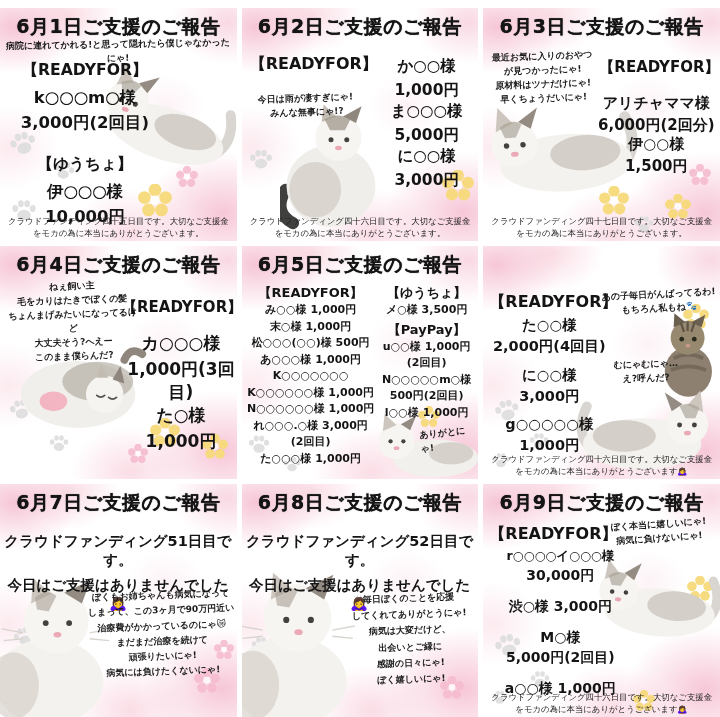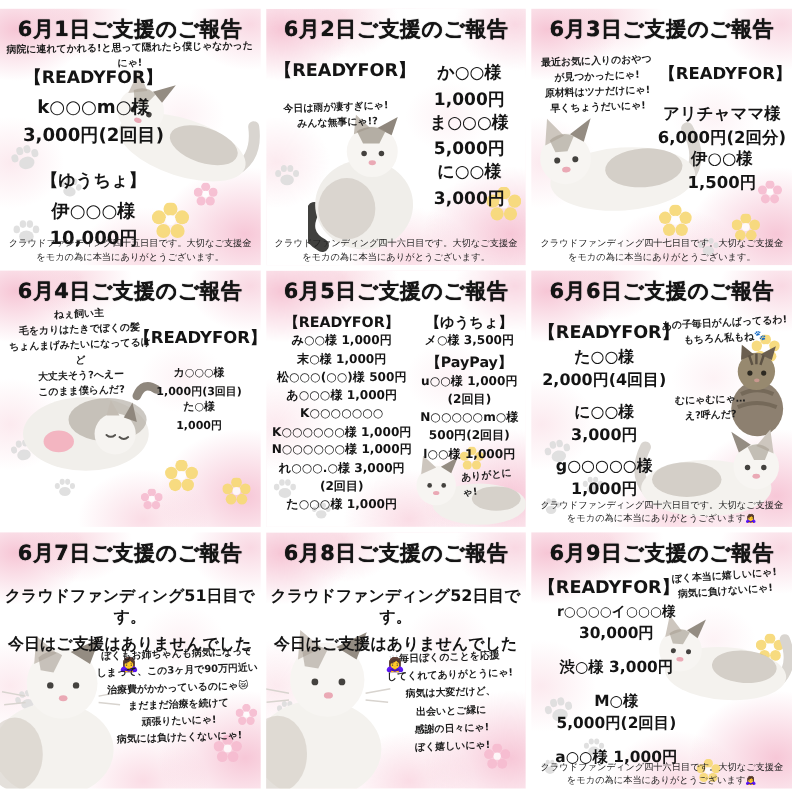--- a/index.html
+++ b/index.html
@@ -222,21 +222,21 @@
   <section class="card">
     <h2 class="title">6月4日ご支援のご報告</h2>
     <div class="abs note center" style="left:6px;top:34px;width:134px;transform:rotate(-2deg)">
       <div>ねぇ飼い主</div>
       <div>毛をカりはたきでぼくの髪</div>
       <div>ちょんまげみたいになってるけど</div>
       <div>大丈夫そう?へえー</div>
       <div>このまま僕らんだ?</div>
     </div>
     <div class="abs label center" style="left:122px;top:52px;width:114px;font-size:15px">【READYFOR】</div>
-    <div class="abs center" style="left:126px;top:86px;width:110px;font-size:10px">
+    <div class="abs center" style="left:126px;top:86px;width:110px;font-size:17px">
       <div class="big">カ○○○様</div>
       <div class="big mt3">1,000円(3回目)</div>
       <div class="big mt14">た○様</div>
       <div class="big mt3">1,000円</div>
     </div>
     <svg class="cat" style="left:14px;top:94px;width:138px;height:94px">
         <use href="#cat-sleep"></use>
       </svg>
     <svg class="paw" style="left:8px;top:150px;width:26px;height:26px;transform:rotate(-10deg)">
         <use href="#paw"></use>
@@ -289,21 +289,20 @@
       </svg>
     <svg class="paw" style="left:40px;top:208px;width:20px;height:20px">
         <use href="#paw"></use>
       </svg>
     <svg class="flower flower-y" style="left:176px;top:160px;width:22px;height:22px">
         <use href="#flower"></use>
       </svg>
   </section>
 
   <section class="card">
-    <h2 class="title">6月6日ご支援のご報告</h2>
     <div class="abs label" style="left:6px;top:46px;font-size:16px">【READYFOR】</div>
     <div class="abs note center" style="left:116px;top:42px;width:120px;transform:rotate(-3deg)">
       <div>あの子毎日がんばってるわ!</div>
       <div>もちろん私もね🐾</div>
     </div>
     <div class="abs center" style="left:2px;top:70px;width:128px;font-size:14.5px;line-height:1.3">
       <div class="big">た○○様</div>
       <div class="big mt2">2,000円(4回目)</div>
       <div class="big mt10">に○○様</div>
       <div class="big mt2">3,000円</div>

